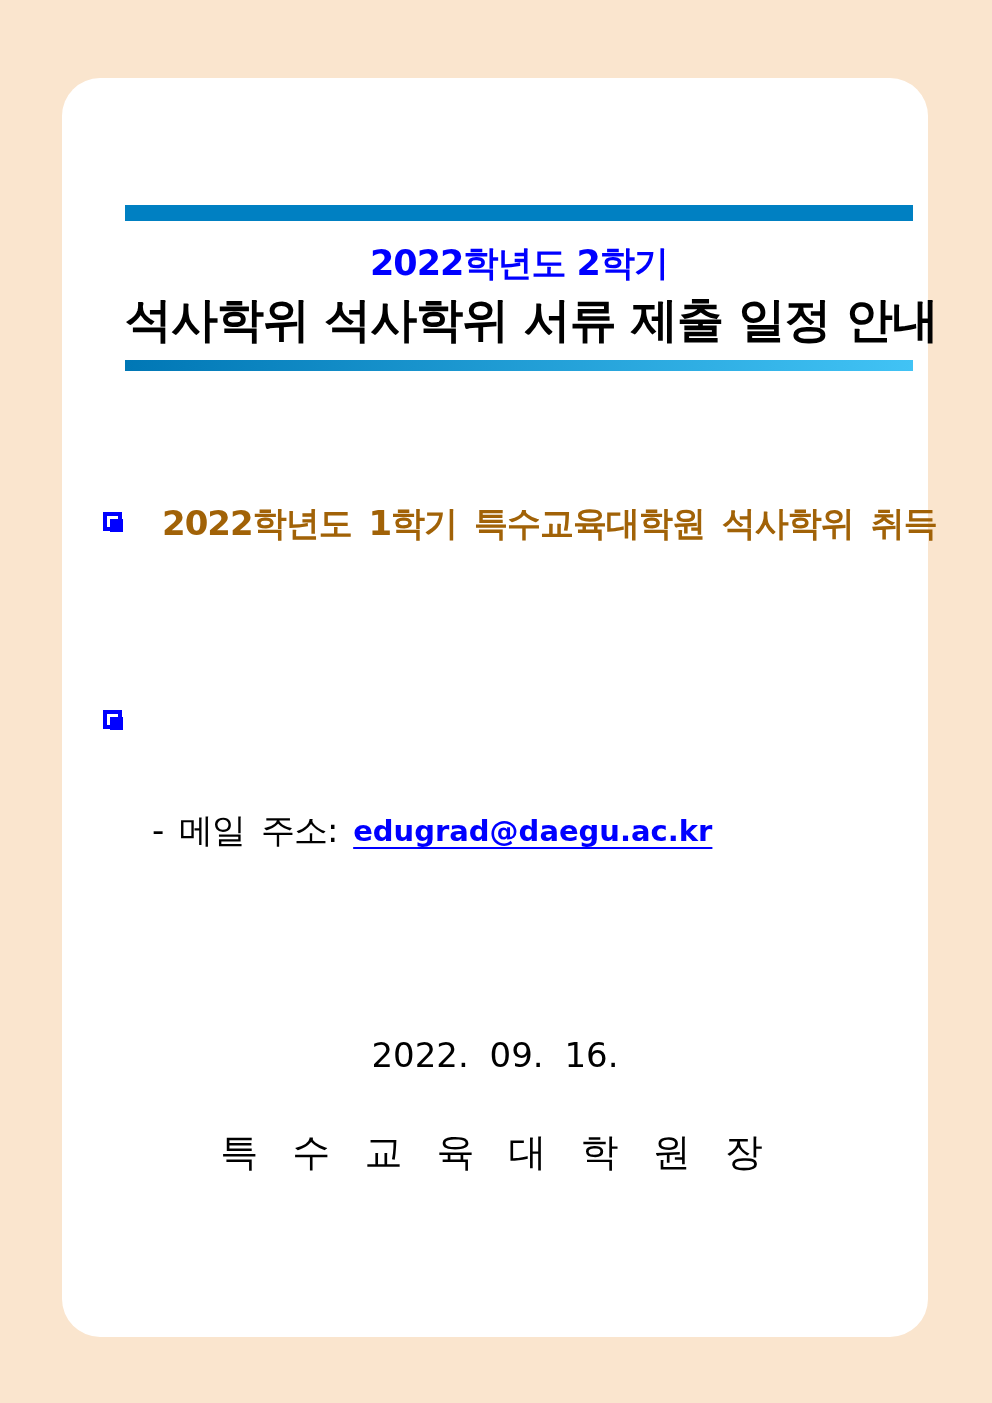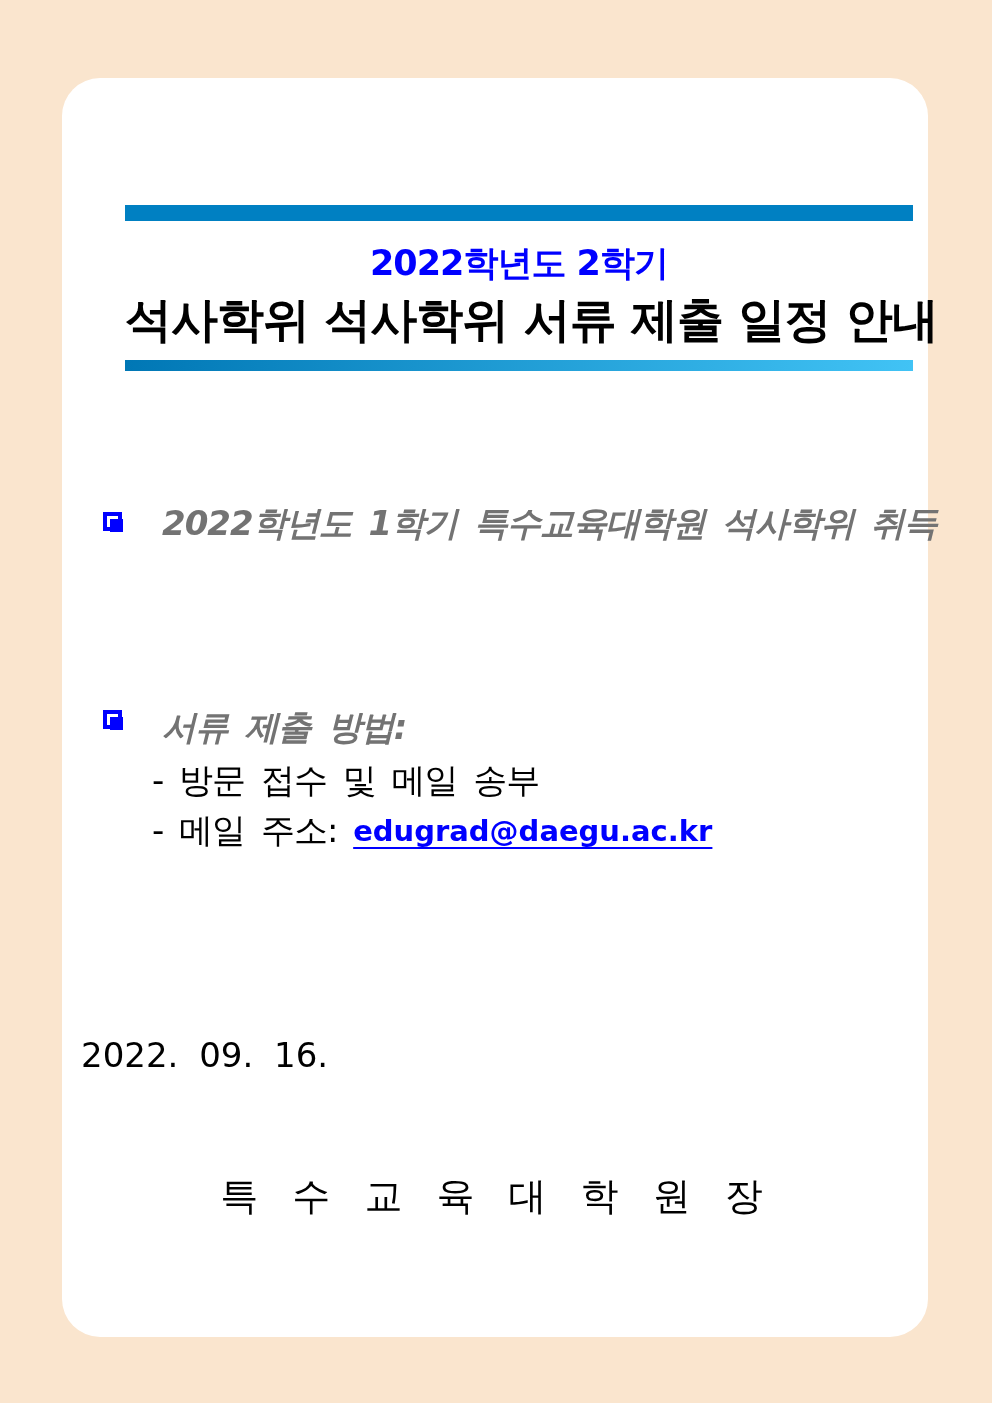--- a/index.html
+++ b/index.html
@@ -89,21 +89,21 @@
   .bullet-2 { left: 41px; top: 632px; }
 
   .text-line {
     position: absolute;
     font-size: 34px;
     line-height: 40px;
     white-space: nowrap;
     word-spacing: 6px;
     letter-spacing: -1px;
   }
-  .blue { color: #737373; font-weight: bold; font-style: italic; }
+  .blue { color: #a16207; font-weight: bold; }
   .black { color: #000000; }
 
   .s1-l1 { left: 100px; top: 425px; }
   .s1-l2 { left: 76px;  top: 477px; }
   .s1-l3 { left: 90px;  top: 527px; }
 
   .s2-h  { left: 100px; top: 629px; }
   .s2-l1 { left: 90px;  top: 682px; }
   .s2-l2 { left: 90px;  top: 732px; }
 
@@ -116,40 +116,38 @@
     text-decoration: underline;
     text-underline-offset: 6px;
     vertical-align: 1px;
   }
 
   .date-line {
     position: absolute;
     left: 0;
     top: 957px;
     width: 866px;
-    text-align: left;
+    text-align: center;
     font-size: 34px;
     color: #000000;
     word-spacing: 10px;
     white-space: nowrap;
-    margin-left: 19px;
   }
 
   .signature-line {
     position: absolute;
     left: 0;
     top: 1049px;
     width: 866px;
     text-align: center;
     font-size: 38px;
     color: #000000;
     letter-spacing: 7px;
     word-spacing: 8px;
     white-space: nowrap;
-    margin-top: 44px;
   }
 </style>
 </head>
 <body>
 
 <div class="page">
   <div class="card">
 
     <div class="top-bar"></div>
 
@@ -160,22 +158,20 @@
     <div class="divider"></div>
 
     <span class="bullet bullet-1">
       <span class="bullet-inner"></span>
     </span>
     <div class="text-line blue s1-l1">2022학년도 1학기 특수교육대학원 석사학위 취득</div>
 
     <span class="bullet bullet-2">
       <span class="bullet-inner"></span>
     </span>
-    <div class="text-line blue s2-h">서류 제출 방법:</div>
-    <div class="text-line black s2-l1">- 방문 접수 및 메일 송부</div>
     <div class="text-line black s2-l2">
       <span>- 메일 주소: </span><a href="#" class="email-link">edugrad@daegu.ac.kr</a>
     </div>
 
     <div class="date-line">2022. 09. 16.</div>
 
     <div class="signature-line">특 수 교 육 대 학 원 장</div>
 
   </div>
 </div>

